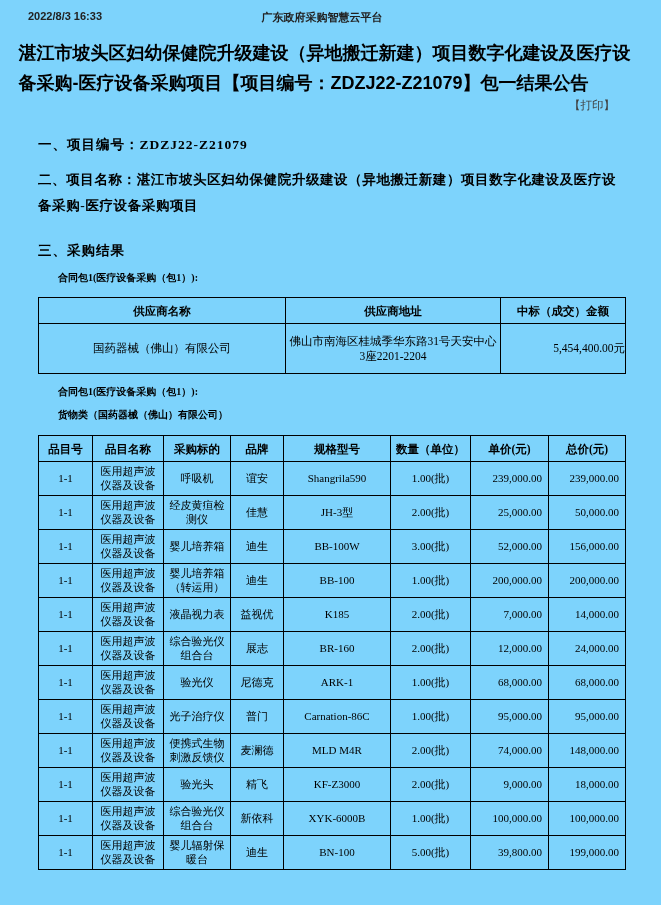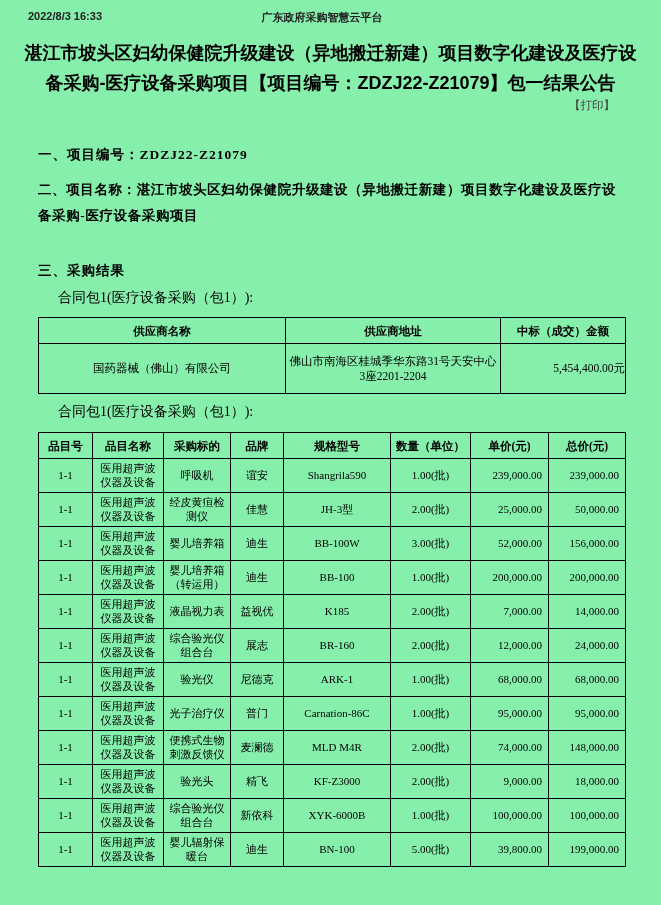--- a/index.html
+++ b/index.html
@@ -2,72 +2,72 @@
 <html><head>
 <meta charset="utf-8">
 <style>
   * { box-sizing: border-box; margin: 0; padding: 0; }
   html, body { background: #ffffff; }
   body { font-family: "Liberation Serif", "DejaVu Serif", serif; color: #000; }
   .page {
     position: relative;
     width: 661px;
     height: 905px;
-    background: #86efac;
+    background: #7dd3fc;
     overflow: hidden;
   }
 
   
   .print-meta {
     position: relative;
     height: 22px;
     padding-top: 10px;
     font-family: "Liberation Sans", "DejaVu Sans", sans-serif;
     font-size: 11px;
     font-weight: 600;
     color: #222;
   }
   .timestamp { position: absolute; left: 28px; top: 10px; }
   .site-name { position: absolute; left: 0; right: 17px; top: 10px; text-align: center; }
 
   
   .doc-title {
     width: 624px;
     margin: 16px auto 0;
-    text-align: center;
+    text-align: left;
     font-family: "Liberation Sans", "DejaVu Sans", sans-serif;
     font-weight: 700;
     font-size: 18px;
     line-height: 30px;
     color: #000;
   }
 
   
   .print-row {
     margin-top: 0;
     padding-right: 46px;
     text-align: right;
     font-size: 11.5px;
   }
   .print-link { color: #404040; cursor: pointer; text-decoration: none; }
 
   
   .content { padding: 0 36px 0 38px; font-size: 13.5px; }
   .sec {
-    margin-top: 33px;
+    margin-top: 23px;
     font-weight: 600;
     letter-spacing: 1px;
     line-height: 18px;
   }
   .sec.wrap { line-height: 26px; margin-top: 13px; letter-spacing: 0.6px; }
   .sub {
     margin-top: 9px;
     padding-left: 20px;
-    font-size: 14px;
-    font-weight: 400;
+    font-size: 10px;
+    font-weight: 700;
     line-height: 17px;
   }
   .sub.tight { margin-top: 6px; }
 
   
   table {
     border-collapse: collapse;
     table-layout: fixed;
     width: 587px;
     margin-top: 12px;
@@ -138,20 +138,21 @@
             <td>国药器械（佛山）有限公司</td>
             <td>佛山市南海区桂城季华东路31号天安中心3座2201-2204</td>
             <td>5,454,400.00元</td>
           </tr>
         </tbody>
     </table>
 
 
     <div class="sub">合同包1(医疗设备采购（包1）):</div>
 
+    <div class="sub tight">货物类（国药器械（佛山）有限公司）</div>
 
     <table class="items-table">
       <colgroup>
         <col style="width:54px">
           <col style="width:71px">
           <col style="width:67px">
           <col style="width:53px">
         <col style="width:107px">
           <col style="width:80px">
           <col style="width:78px">

